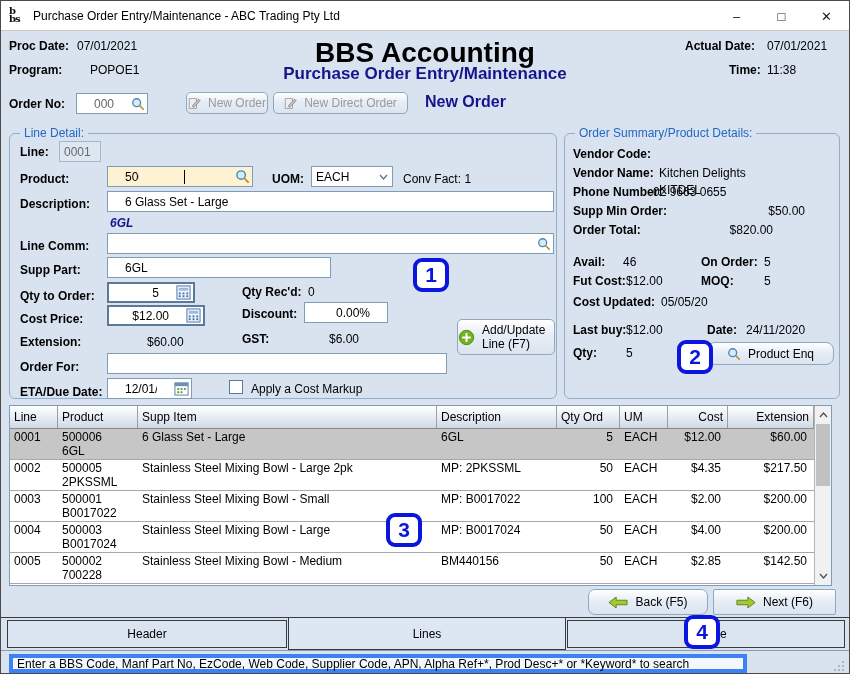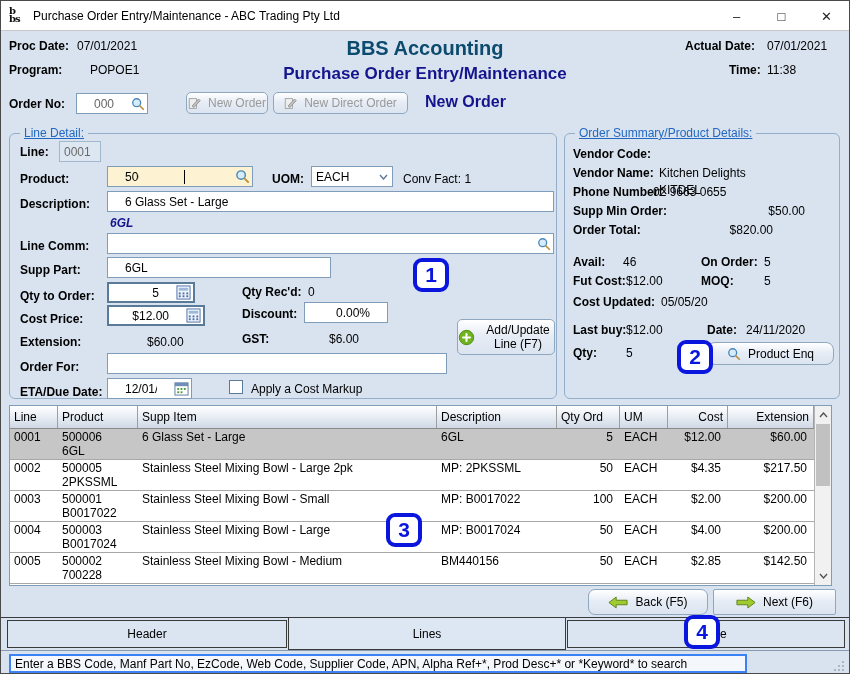--- a/index.html
+++ b/index.html
@@ -17,44 +17,44 @@
   .app-logo span{ display:block; }
   .title-text{ font-size:12px; color:#000; }
   .win-btns{ position:absolute; right:0; top:0; height:30px; display:flex; }
   .win-btn{ width:45px; height:30px; display:flex; align-items:center; justify-content:center;
     font-size:13px; color:#222; cursor:default; }
   
   .lbl{ font-weight:bold; font-size:12px; color:#000; white-space:nowrap; }
   .val{ font-size:12px; color:#000; white-space:nowrap; }
   .abs{ position:absolute; }
   .app-title{ position:absolute; left:0; right:0; top:36px; text-align:center;
-    font-size:20px; font-weight:bold; color:#0c4a6e; }
+    font-size:28px; font-weight:bold; color:#000000; }
   .app-subtitle{ position:absolute; left:0; right:0; top:63px; text-align:center;
     font-size:17px; font-weight:bold; color:#14148c; }
   .fieldwrap{ position:absolute; display:flex; align-items:center; border:1px solid #7f9db9;
     background:#fff; height:21px; }
   .fieldwrap input{ border:none; background:transparent; height:100%; flex:1; min-width:0;
     font:12px "Liberation Sans",sans-serif; padding:0 17px; outline:none; }
   .fieldwrap .icon{ flex:0 0 auto; margin-right:2px; display:flex; align-items:center; }
   .cream{ background:#fdf3d2; }
   .cream input{ background:#fdf3d2; }
   .readonly{ background:#dde7f2; color:#6a6a6a; border:1px solid #a3b8cc; display:flex;
     align-items:center; padding:0 4px; }
   .caret{ width:1px; height:14px; background:#000; margin-left:28px; }
   
   .groupbox{ position:absolute; border:1px solid #92aecb; border-radius:6px; }
   .groupbox-label{ position:absolute; top:-8px; left:10px; background:#d9e3f0; padding:0 4px;
-    color:#2268c2; font-size:12px;text-decoration:underline; }
+    color:#2268c2; font-size:12px; }
   
   .btn{ position:absolute; display:flex; align-items:center; justify-content:center; gap:7px;
     border:1px solid #8ea8c0; border-radius:5px;
     background:linear-gradient(#ffffff,#e7edf6 45%,#dbe4f0);
     font:12px "Liberation Sans",sans-serif; color:#000; cursor:default; }
   .btn.disabled{ color:#9a9a9a; }
-  .btn .two-line{ text-align:center; line-height:14px; }
+  .btn .two-line{ text-align:left; line-height:14px; }
   .select{ position:absolute; border:1px solid #7f9db9; background:#fff; height:21px;
     display:flex; align-items:center; justify-content:space-between; padding:0 4px; }
   .checkbox{ position:absolute; width:14px; height:14px; border:1px solid #5a7a9a; background:#fff; }
   
   .annot{ position:absolute; width:36px; height:34px; background:#fff; border:4px solid #0a16dd;
     border-radius:9px; display:flex; align-items:center; justify-content:center;
     font-size:21px; font-weight:bold; color:#0a16dd; z-index:30; }
   
   .table{ position:absolute; left:8px; top:404px; width:823px; height:181px;
     border:1px solid #7f9db9; background:#fff; display:flex; }
@@ -76,21 +76,21 @@
   .vs-thumb{ position:absolute; left:1px; width:14px; top:18px; height:62px; background:#c1c1c1; }
   
   .tabstrip{ position:absolute; left:0; top:616px; width:100%; height:33px; border-top:1px solid #3a3a3a; }
   .tab{ position:absolute; top:2px; height:28px; background:#dbe5f1; border:1px solid #3a3a3a;
     display:flex; align-items:center; justify-content:center; font-size:12px; }
   .tab.active{ top:0; height:32px; border-top:none; background:#dde7f3; }
   
   .statusbar{ position:absolute; left:0; top:649px; width:100%; height:25px; background:#d9e3f0;
     border-top:1px solid #8a9ab0; }
   .status-box{ position:absolute; left:8px; top:3px; width:738px; height:19px; background:#f4f8fc;
-    border:2px solid #3b82f6; display:flex; align-items:center; padding:0 4px; font-size:12px; }
+    border:4px solid #3b82f6; display:flex; align-items:center; padding:0 4px; font-size:12px; }
   svg{ display:block; }
 </style>
 </head>
 <body>
 
 <div class="window">
 
   <div class="titlebar">
     <div class="app-logo">
         <span>b</span>

